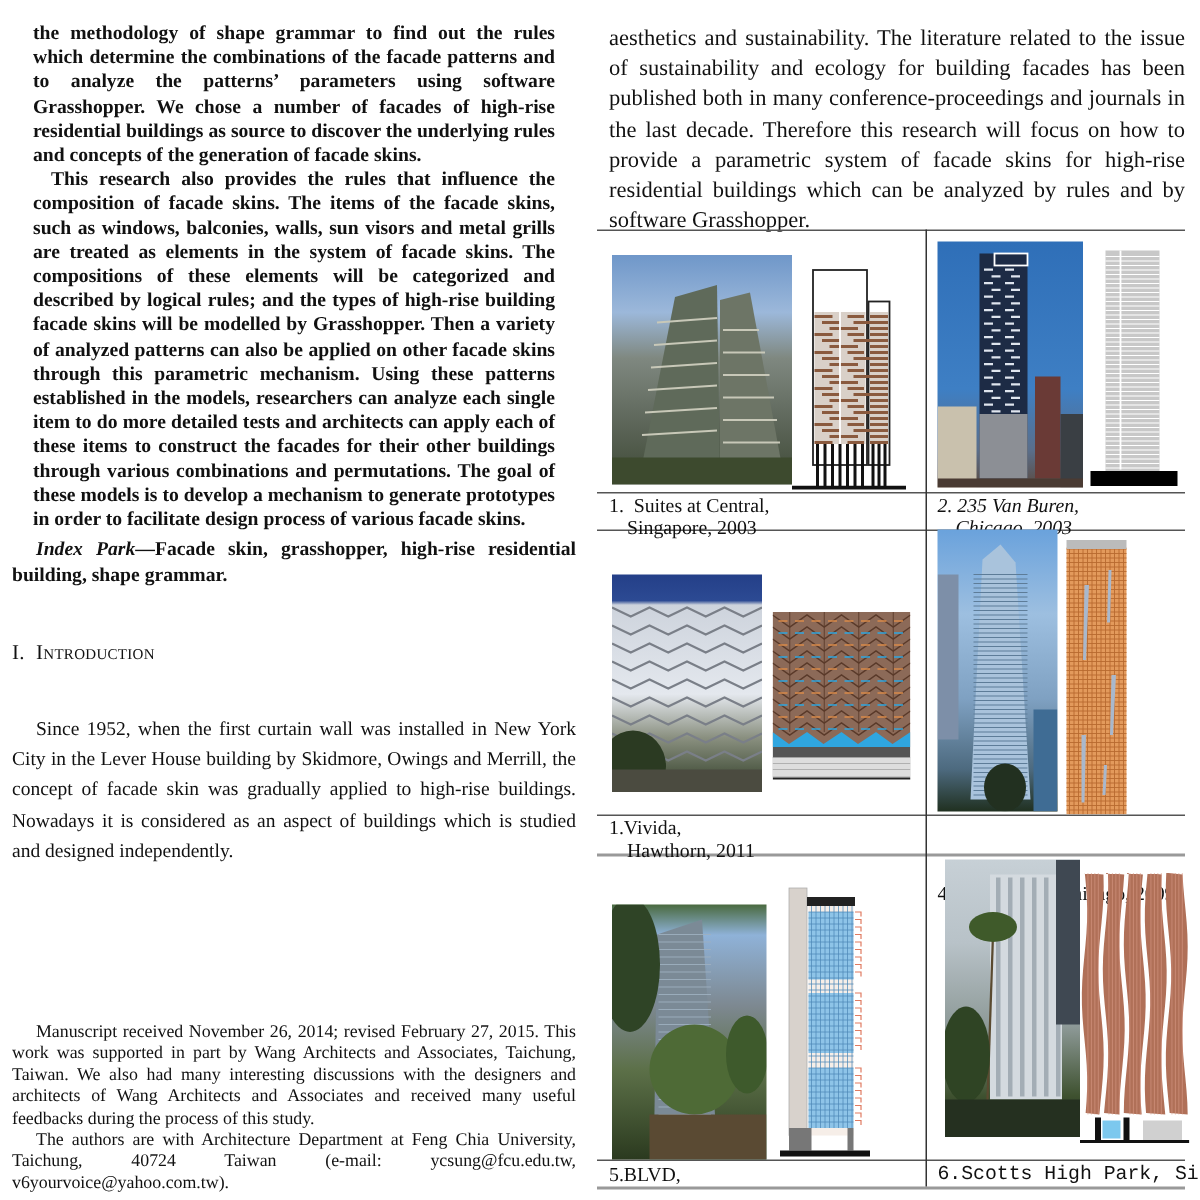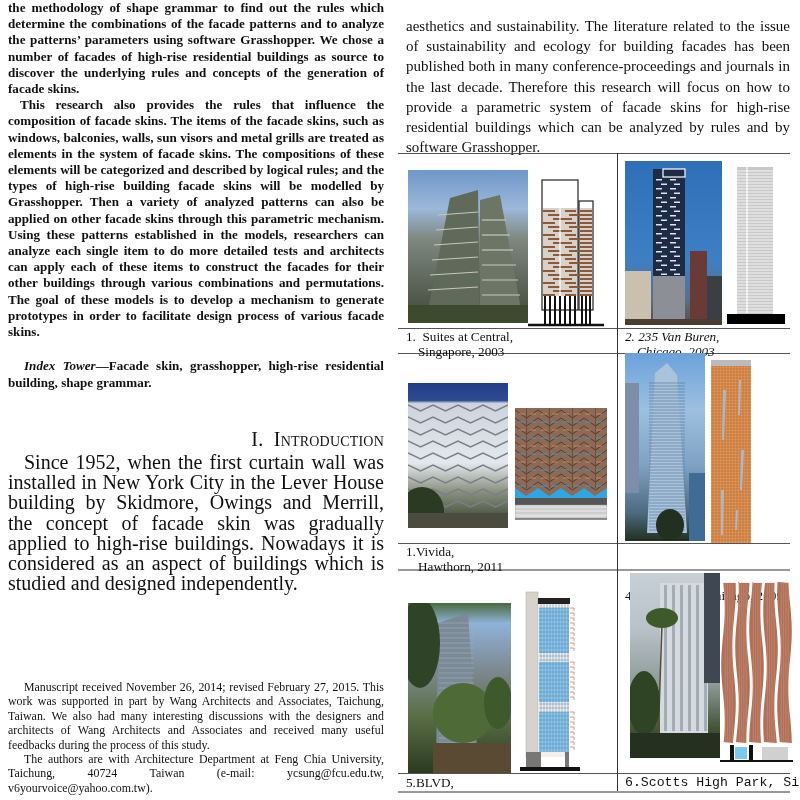--- a/index.html
+++ b/index.html
@@ -1,30 +1,30 @@
 <!DOCTYPE html>
 <html><head>
   <meta charset="utf-8">
   <style>
     html, body { margin: 0; padding: 0; background: #ffffff; }
     body { width: 800px; height: 800px; position: relative; overflow: hidden;
            font-family: "Liberation Serif", "DejaVu Serif", serif; color: #111; }
 
     
     .col-left { position: absolute; left: 8px; top: 0; width: 376px; }
-    .abstract { font-weight: bold; font-size: 13.1px; line-height: 16.2px; text-align: justify; margin: 0; }
+    .abstract { font-weight: bold; font-size: 13.1px; line-height: 16.2px; text-align: justify; margin: 14px; }
     .abstract p { margin: 0; }
     .abstract .indent { text-indent: 12px; }
     .index-terms { position: absolute; top: 357px; left: 0; width: 376px; font-weight: bold;
                    font-size: 13.1px; line-height: 17px; text-align: justify; text-indent: 16px; margin: 0; }
     .index-terms .it-label { font-style: italic; }
-    .section-heading { position: absolute; top: 428px; left: 0; width: 376px; text-align: right;
-                       font-size: 20px; letter-spacing: 0.2px; margin: 0; font-weight: normal; }
+    .section-heading { position: absolute; top: 428px; left: 0; width: 376px; text-align: left;
+                       font-size: 14px; letter-spacing: 0.2px; margin: 0; font-weight: normal; }
     .section-heading .sc { font-variant: small-caps; }
-    .intro { position: absolute; top: 452px; left: 0; width: 376px; font-size: 20px; line-height: 20.2px;
+    .intro { position: absolute; top: 476px; left: 0; width: 376px; font-size: 13px; line-height: 20.2px;
              text-align: justify; margin: 0; }
     .intro p { margin: 0; text-indent: 16px; }
     .footnote { position: absolute; top: 680px; left: 0; width: 376px; font-size: 11.9px; line-height: 14.4px;
                 text-align: justify; margin: 0; }
     .footnote p { margin: 0; text-indent: 16px; }
 
     
     .col-right-text { position: absolute; left: 406px; top: 16px; width: 384px; font-size: 15px;
                       line-height: 20.2px; text-align: justify; margin: 0; }
 
@@ -60,21 +60,21 @@
   </style>
 </head>
 <body>
 
 <div class="col-left">
   <div class="abstract">
     <p>the methodology of shape grammar to find out the rules which determine the combinations of the facade patterns and to analyze the patterns’ parameters using software Grasshopper. We chose a number of facades of high-rise residential buildings as source to discover the underlying rules and concepts of the generation of facade skins.</p>
     <p class="indent">This research also provides the rules that influence the composition of facade skins. The items of the facade skins, such as windows, balconies, walls, sun visors and metal grills are treated as elements in the system of facade skins. The compositions of these elements will be categorized and described by logical rules; and the types of high-rise building facade skins will be modelled by Grasshopper. Then a variety of analyzed patterns can also be applied on other facade skins through this parametric mechanism. Using these patterns established in the models, researchers can analyze each single item to do more detailed tests and architects can apply each of these items to construct the facades for their other buildings through various combinations and permutations. The goal of these models is to develop a mechanism to generate prototypes in order to facilitate design process of various facade skins.</p>
   </div>
 
-  <p class="index-terms"><span class="it-label">Index Tower</span><span>—</span><span>Facade skin, grasshopper, high-rise residential building, shape grammar.</span></p>
+  <p class="index-terms"><span class="it-label">Index Park</span><span>—</span><span>Facade skin, grasshopper, high-rise residential building, shape grammar.</span></p>
 
   <h2 class="section-heading">
     <span>I.</span>&nbsp;&nbsp;<span class="sc">Introduction</span>
   </h2>
 
   <div class="intro">
     <p>Since 1952, when the first curtain wall was installed in New York City in the Lever House building by Skidmore, Owings and Merrill, the concept of facade skin was gradually applied to high-rise buildings. Nowadays it is considered as an aspect of buildings which is studied and designed independently.</p>
   </div>
 
   <div class="footnote">

